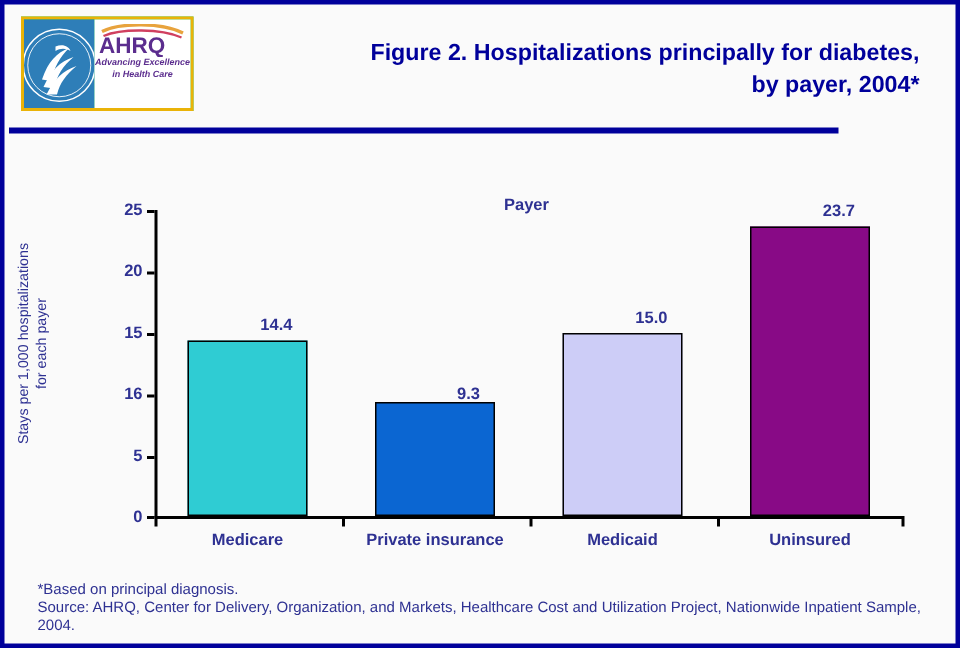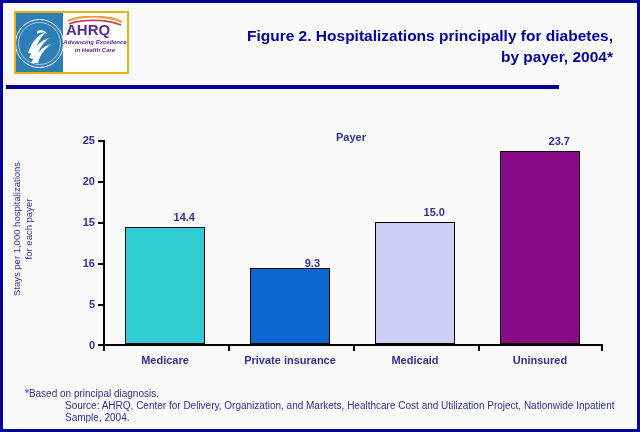--- a/index.html
+++ b/index.html
@@ -197,21 +197,21 @@
     position: absolute;
     left: 22px;
     top: 385px;
     width: 600px;
     color: #2E3192;
     font-family: "Liberation Sans", sans-serif;
     font-size: 10px;
     line-height: 12px;
   }
   #footnote-note { display: block; }
-  #footnote-source { display: block; margin-left: 40px; }
+  #footnote-source { display: block; }
 </style>
 </head>
 <body>
 
 <div id="figure">
 
   <div id="header">
 
     <div id="logo">
       <div id="logo-seal">

